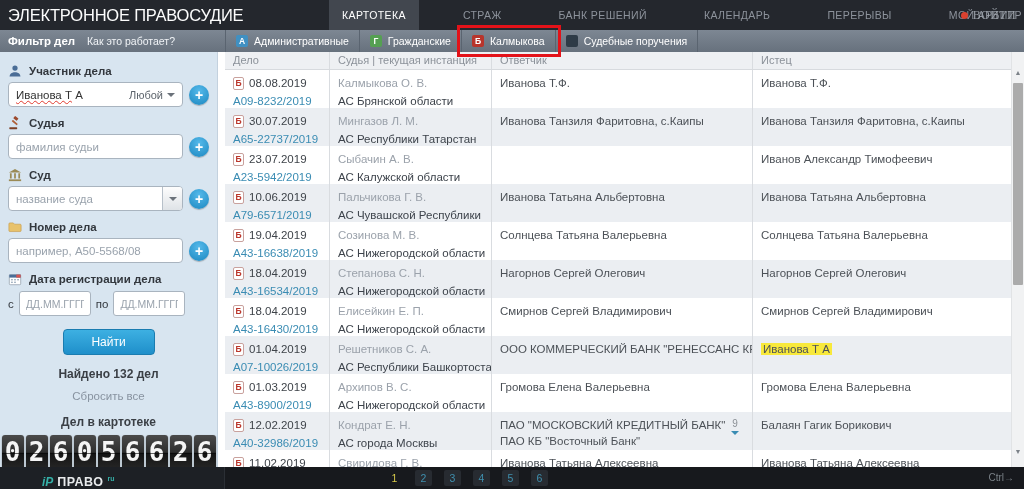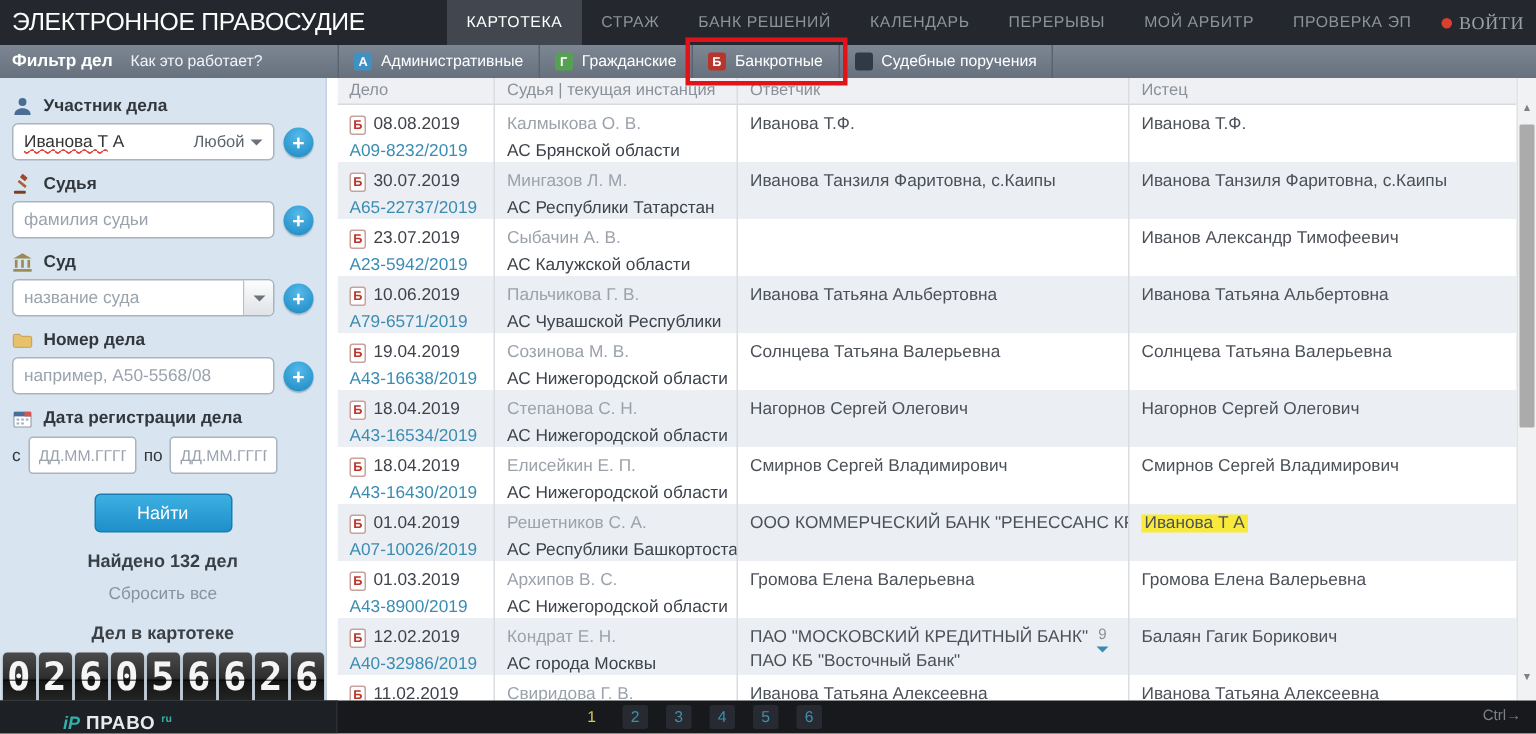--- a/index.html
+++ b/index.html
@@ -3,21 +3,21 @@
 <meta charset="utf-8">
 <style>
   * { margin:0; padding:0; box-sizing:border-box; }
   body { font-family:"Liberation Sans", sans-serif; background:#000; }
   .app { position:relative; width:1024px; height:489px; overflow:hidden; background:#fff; }
 
   
   .topbar { position:absolute; top:0; left:0; width:1024px; height:30px; background:#24272d; }
   .app-logo { position:absolute; left:8px; top:0; line-height:30px; color:#fdfdfd; font-size:16.5px; letter-spacing:-0.2px; white-space:nowrap; }
   .topnav { position:absolute; left:298px; top:0; height:30px; display:flex; }
-  .topnav-item { height:30px; line-height:30px; padding:0 13px; font-size:10.5px; letter-spacing:.4px; color:#8d939c; cursor:pointer; white-space:nowrap; }
+  .topnav-item { height:30px; line-height:30px; padding:0 13px; font-size:10.5px; letter-spacing:.4px; color:#8d939c; cursor:pointer; white-space:nowrap;margin-left:31px; }
   .topnav-item.active { background:#42474f; color:#fff; }
   .login { position:absolute; right:8px; top:0; height:30px; display:flex; align-items:center; gap:5px; color:#9aa0a8; font-size:12px; letter-spacing:.4px; cursor:pointer;font-family:Liberation Serif, serif; }
   .login .dot { width:7px; height:7px; border-radius:50%; background:#d9412f; }
 
   
   .toolbar { position:absolute; top:30px; left:0; width:1024px; height:22px; background:linear-gradient(#7d8793,#67717d); display:flex; color:#fff; }
   .toolbar-left { width:225px; display:flex; align-items:center; padding:0 8px; flex:none; }
   .filter-label { font-size:11.5px; font-weight:bold; }
   .how-link { margin-left:auto; margin-right:42px; font-size:10.5px; color:#f0f3f6; cursor:pointer; white-space:nowrap; }
   .tabs { display:flex; border-left:1px solid #5a6470; }
@@ -126,21 +126,21 @@
         <div class="tab">
           <span class="ticon" style="background: rgb(64, 144, 194);">А</span>
           <span>Административные</span>
         </div>
         <div class="tab">
           <span class="ticon" style="background: rgb(85, 160, 82);">Г</span>
           <span>Гражданские</span>
         </div>
         <div class="tab annotated">
           <span class="ticon" style="background: rgb(184, 53, 44);">Б</span>
-          <span>Банкротные</span>
+          <span>Калмыкова</span>
         </div>
         <div class="tab">
           <span class="ticon" style="background: rgb(46, 59, 71);"></span>
           <span>Судебные поручения</span>
         </div>
       </div>
   </div>
 
   <div class="content">
 

